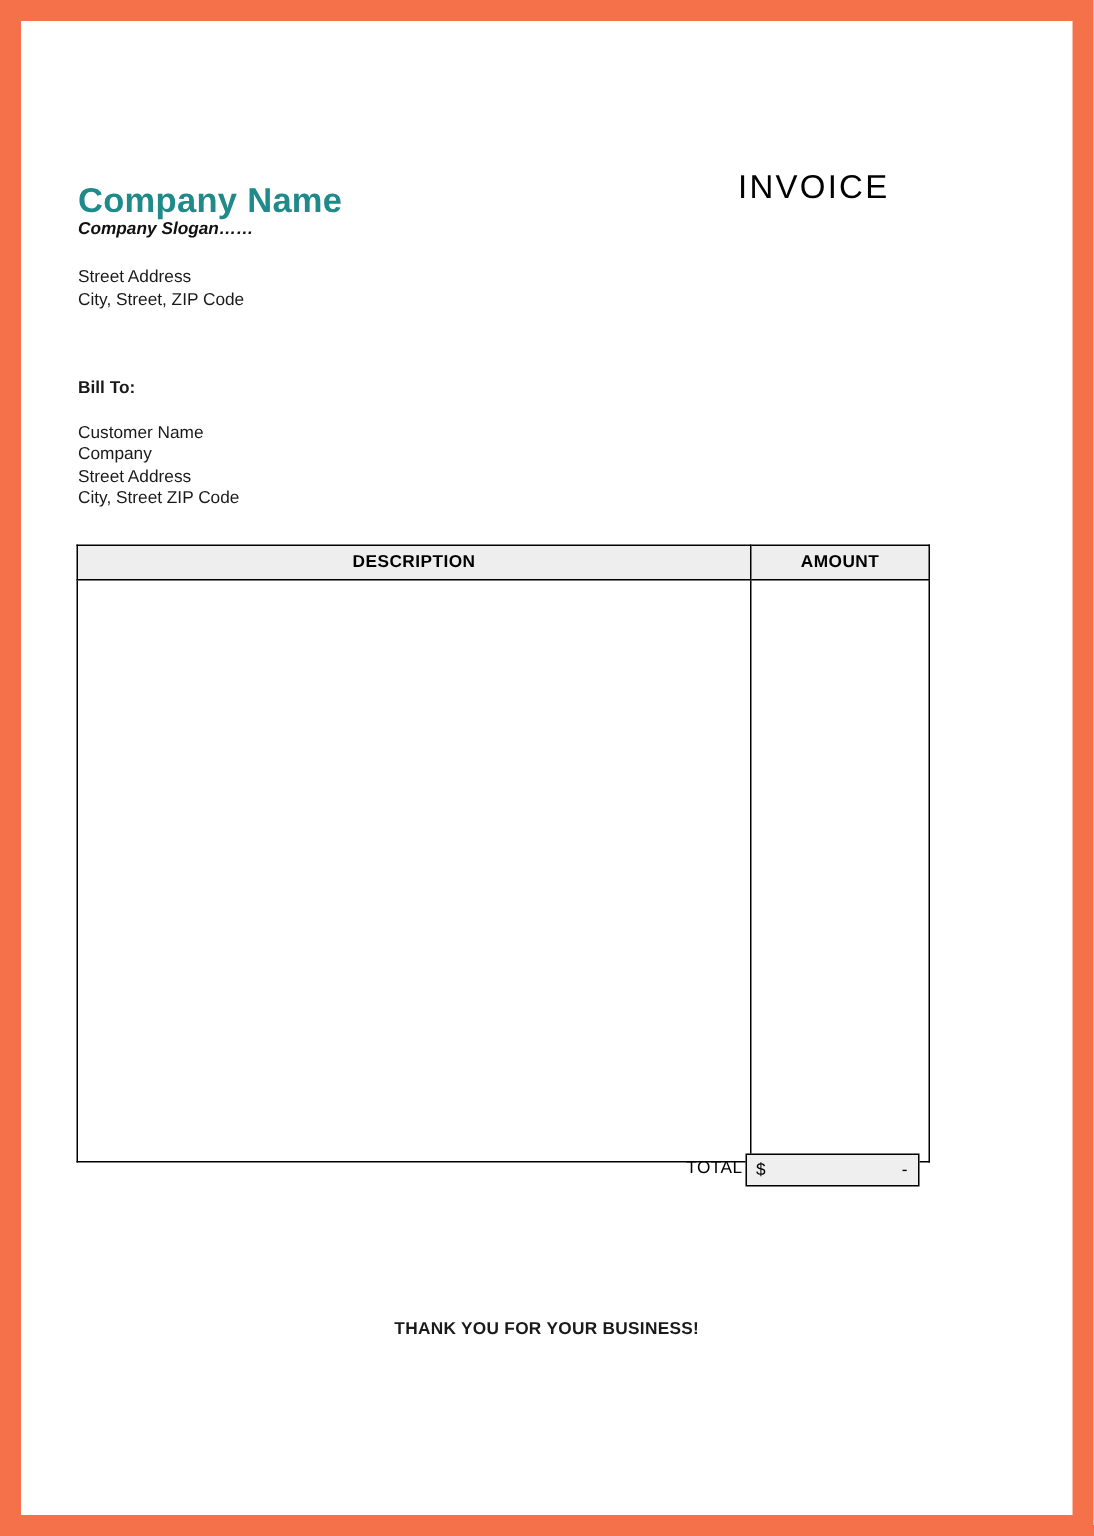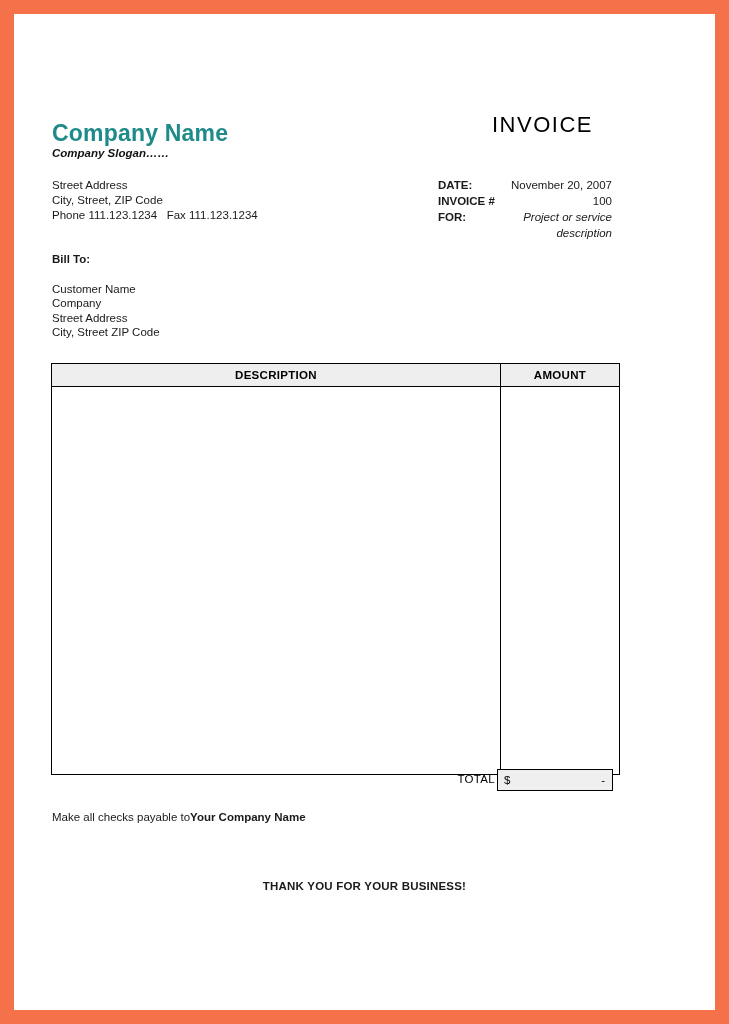--- a/index.html
+++ b/index.html
@@ -207,38 +207,22 @@
 <div class="page-frame">
   <div class="sheet">
 
     <div class="company-name">Company Name</div>
     <div class="invoice-word">INVOICE</div>
     <div class="company-slogan">Company Slogan……</div>
 
     <div class="addr-block">
       <div>Street Address</div>
       <div>City, Street, ZIP Code</div>
-      <div>Phone 111.123.1234   Fax 111.123.1234</div>
     </div>
 
-    <div class="meta">
-      <div class="meta-row">
-        <div class="meta-label">DATE:</div>
-        <div class="meta-value">November 20, 2007</div>
-      </div>
-      <div class="meta-row">
-        <div class="meta-label">INVOICE #</div>
-        <div class="meta-value">100</div>
-      </div>
-      <div class="meta-row">
-        <div class="meta-label">FOR:</div>
-        <div class="meta-value italic">Project or service</div>
-      </div>
-      <div class="meta-value-line2">description</div>
-    </div>
 
     <div class="billto">
       <div class="billto-title">Bill To:</div>
       <div>Customer Name</div>
       <div>Company</div>
       <div>Street Address</div>
       <div>City, Street  ZIP Code</div>
     </div>
 
     <table class="items-table">
@@ -257,20 +241,17 @@
     </table>
 
     <div class="total-row">
       <div class="total-label">TOTAL</div>
       <div class="total-box">
         <span class="total-currency">$</span>
         <span class="total-amount">-</span>
       </div>
     </div>
 
-    <div class="payable">
-      <span>Make all checks payable to</span><b>Your Company Name</b>
-    </div>
 
     <div class="thanks">THANK YOU FOR YOUR BUSINESS!</div>
 
   </div>
 </div>
 
 </body></html>

